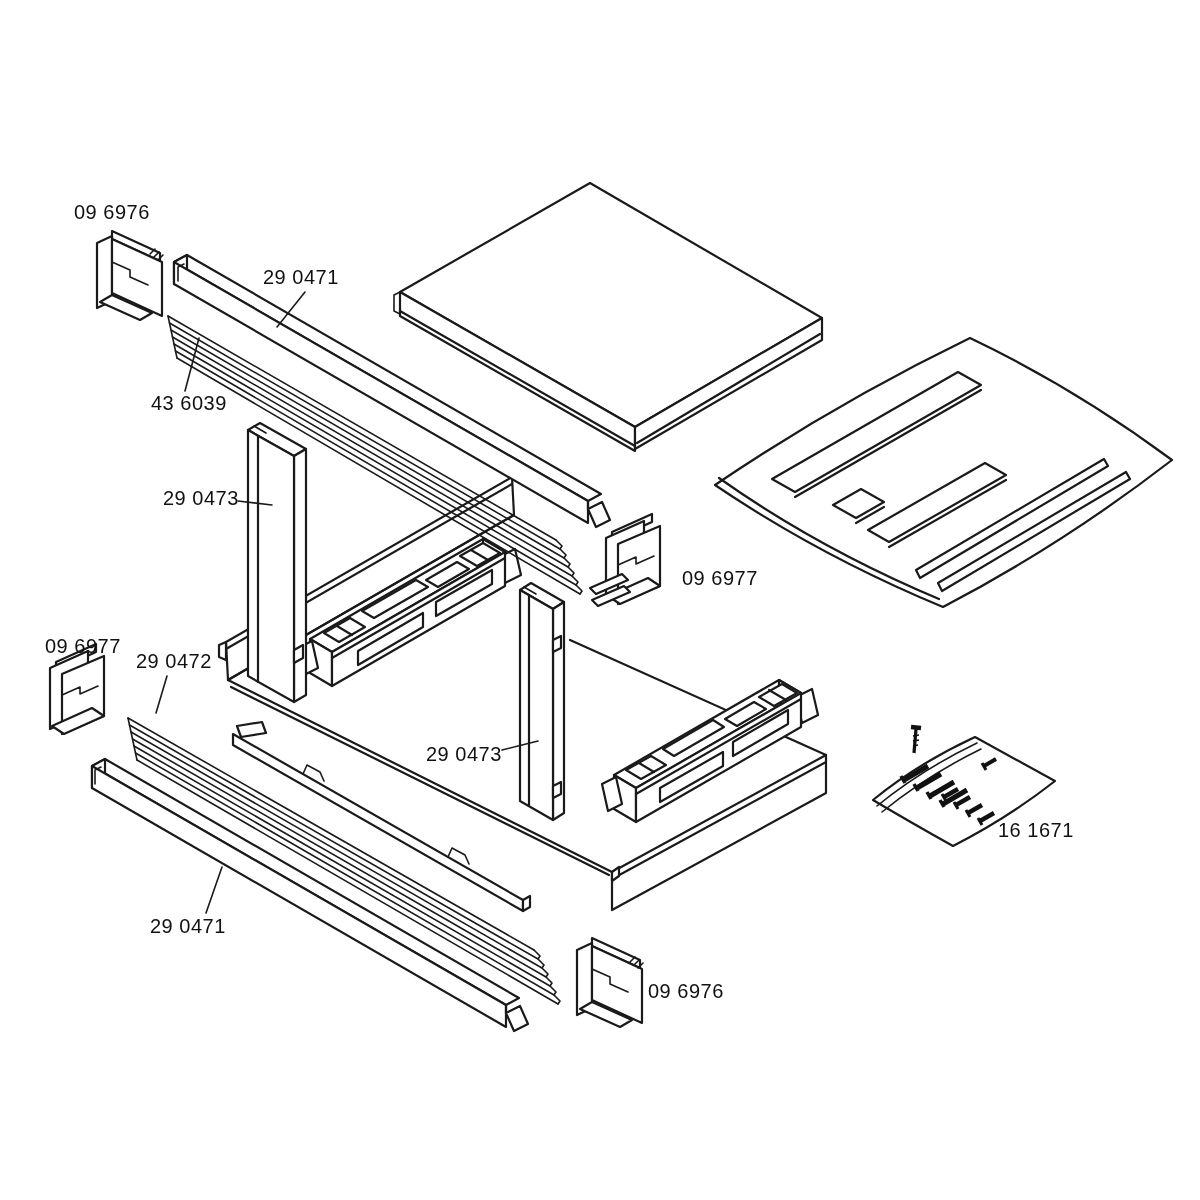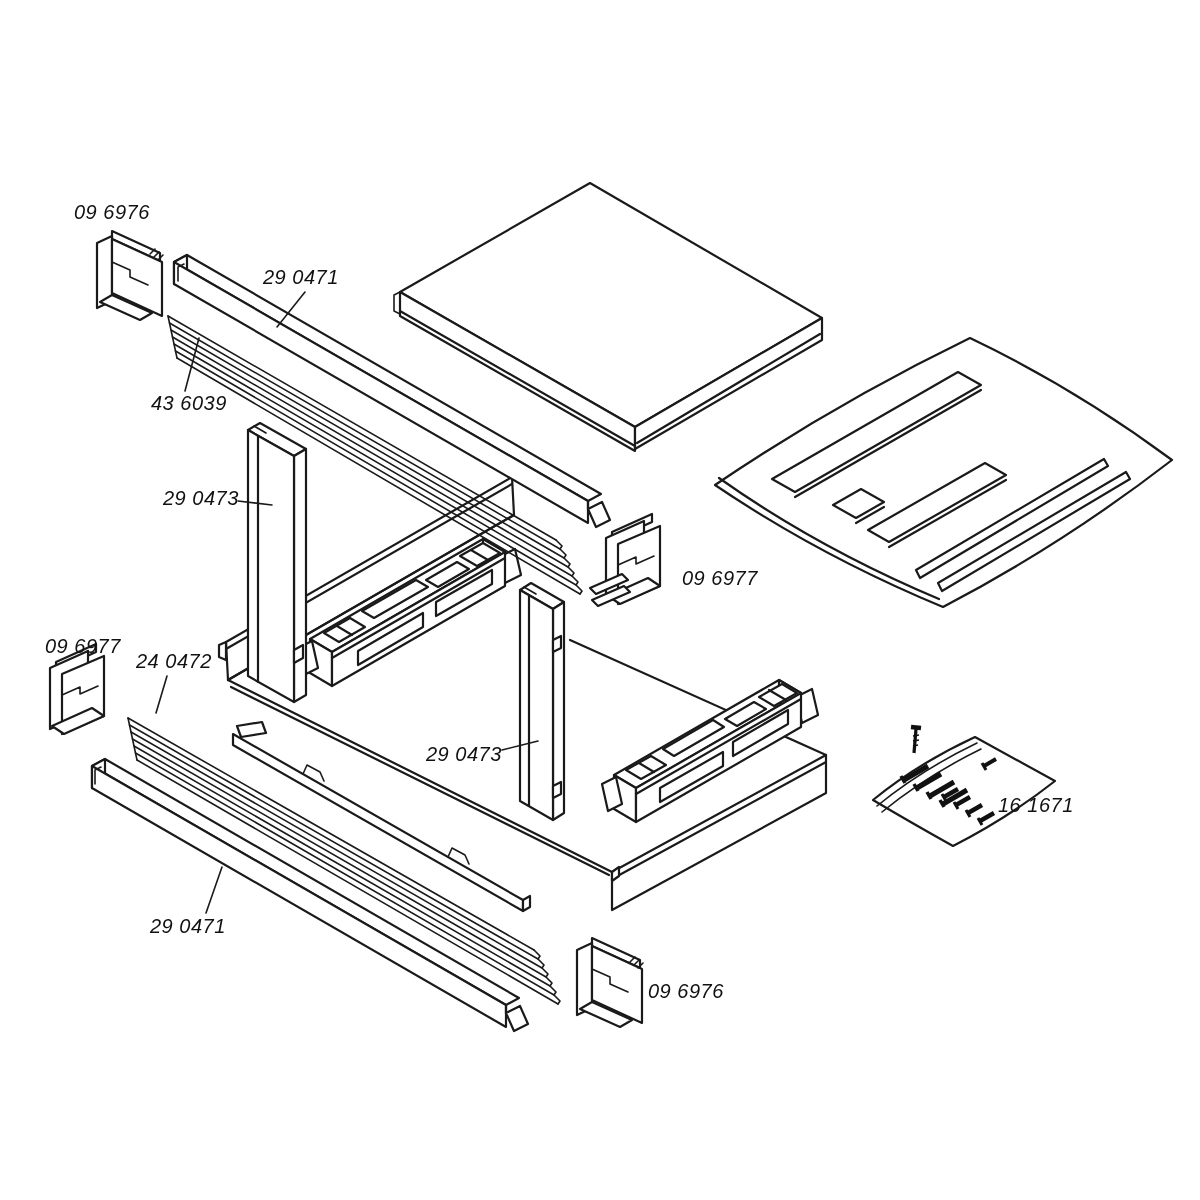--- a/index.html
+++ b/index.html
@@ -1,17 +1,17 @@
 <!DOCTYPE html>
 <html><head>
 <meta charset="utf-8">
 <style>
   html,body{margin:0;padding:0;background:#fff;}
   #stage{position:relative;width:1200px;height:1200px;background:#fff;overflow:hidden;
-         font-family:"Liberation Sans",sans-serif;font-style:italic;}
+         font-family:"Liberation Sans",sans-serif;}
   #art{position:absolute;left:0;top:0;}
   .lbl{position:absolute;font-size:20px;line-height:1.1;color:#111;white-space:nowrap;
        letter-spacing:0.5px;}
   .ln{fill:none;stroke:#1a1a1a;stroke-width:2.2;stroke-linejoin:round;stroke-linecap:round;}
   .fw{fill:#ffffff;stroke:#1a1a1a;stroke-width:2.2;stroke-linejoin:round;}
   .thin{fill:none;stroke:#1a1a1a;stroke-width:1.6;stroke-linejoin:round;stroke-linecap:round;}
   .blk{stroke:#111;stroke-linecap:butt;fill:none;}
 </style>
 </head>
 <body>
@@ -229,18 +229,18 @@
     <path class="thin" d="M206,913 L222,867"></path>
   </g>
 </svg>
 
   <div class="lbl" style="left:74px;top:201px">09 6976</div>
   <div class="lbl" style="left:263px;top:266px">29 0471</div>
   <div class="lbl" style="left:151px;top:392px">43 6039</div>
   <div class="lbl" style="left:163px;top:487px">29 0473</div>
   <div class="lbl" style="left:682px;top:567px">09 6977</div>
   <div class="lbl" style="left:45px;top:635px">09 6977</div>
-  <div class="lbl" style="left:136px;top:650px">24 0472</div>
+  <div class="lbl" style="left:136px;top:650px">29 0472</div>
   <div class="lbl" style="left:426px;top:743px">29 0473</div>
-  <div class="lbl" style="left:998px;top:794px">16 1671</div>
+  <div class="lbl" style="left:998px;top:819px">16 1671</div>
   <div class="lbl" style="left:150px;top:915px">29 0471</div>
   <div class="lbl" style="left:648px;top:980px">09 6976</div>
 </div>
 
 </body></html>

